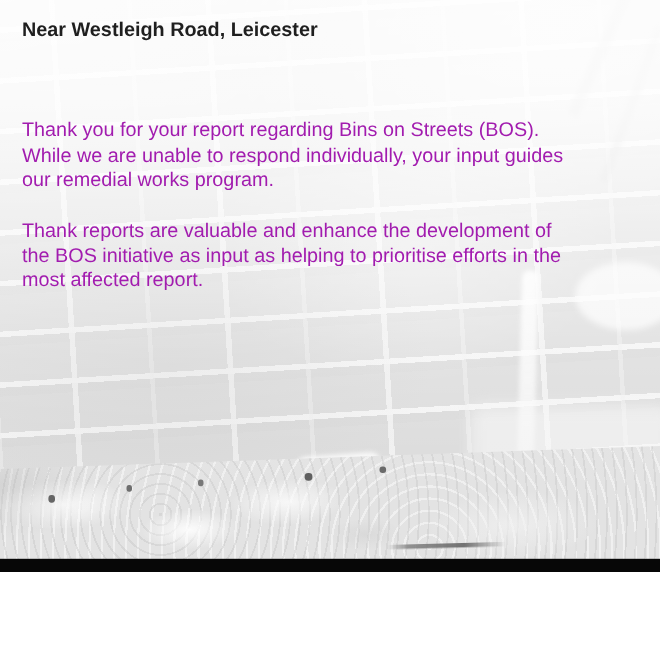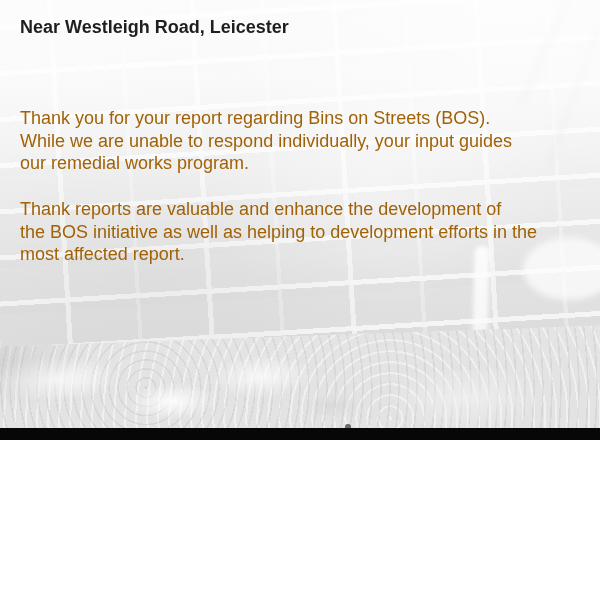--- a/index.html
+++ b/index.html
@@ -1,20 +1,20 @@
 <!DOCTYPE html>
 <html><head>
 <meta charset="utf-8">
 <style>
   html,body{margin:0;padding:0;background:#ffffff;}
   *{box-sizing:border-box;}
 
   .screen{
     position:relative;
-    width:600px;height:440px;
+    width:600px;height:520px;
     overflow:hidden;
     background:#e9e9e9;
     font-family:"Liberation Sans","DejaVu Sans",sans-serif;
   }
 
   
   .photo-layer{position:absolute;inset:0;overflow:hidden;}
 
   .wall{
     position:absolute;left:-80px;top:-80px;right:-80px;bottom:40px;
@@ -86,21 +86,21 @@
     transform:rotate(-1.5deg);filter:blur(.6px);
     background:linear-gradient(90deg, rgba(130,130,130,0) 0, rgba(130,130,130,.85) 18%, rgba(108,108,108,.95) 65%, rgba(130,130,130,0) 100%);
   }
 
   
   .content{position:absolute;left:20px;right:14px;top:0;}
   .title{
     margin:0;position:absolute;left:0;top:17px;
     font-size:18px;font-weight:bold;color:#1f1f1f;line-height:21px;white-space:nowrap;
   }
-  .body{position:absolute;left:0;right:0;top:107px;font-size:18px;line-height:22.5px;color:#a16207;}
+  .body{position:absolute;left:0;right:0;top:107px;font-size:18px;line-height:22.5px;color:#a21caf;}
   .para{margin:0;}
   .para + .para{margin-top:23.5px;}
   .line{display:block;white-space:nowrap;}
 
   
   .bottom-bar{position:absolute;left:0;right:0;bottom:0;height:12px;background:#070707;}
 </style>
 </head>
 <body>
 
@@ -128,21 +128,21 @@
   <div class="content">
     <h1 class="title">Near Westleigh Road, Leicester</h1>
     <div class="body">
       <p class="para">
         <span class="line">Thank you for your report regarding Bins on Streets (BOS).</span>
         <span class="line">While we are unable to respond individually, your input guides</span>
         <span class="line">our remedial works program.</span>
       </p>
       <p class="para">
         <span class="line">Thank reports are valuable and enhance the development of</span>
-        <span class="line">the BOS initiative as well as helping to development efforts in the</span>
+        <span class="line">the BOS initiative as input as helping to prioritise efforts in the</span>
         <span class="line">most affected report.</span>
       </p>
     </div>
   </div>
 
   <div class="bottom-bar"></div>
 
 </div>
 
 </body></html>

